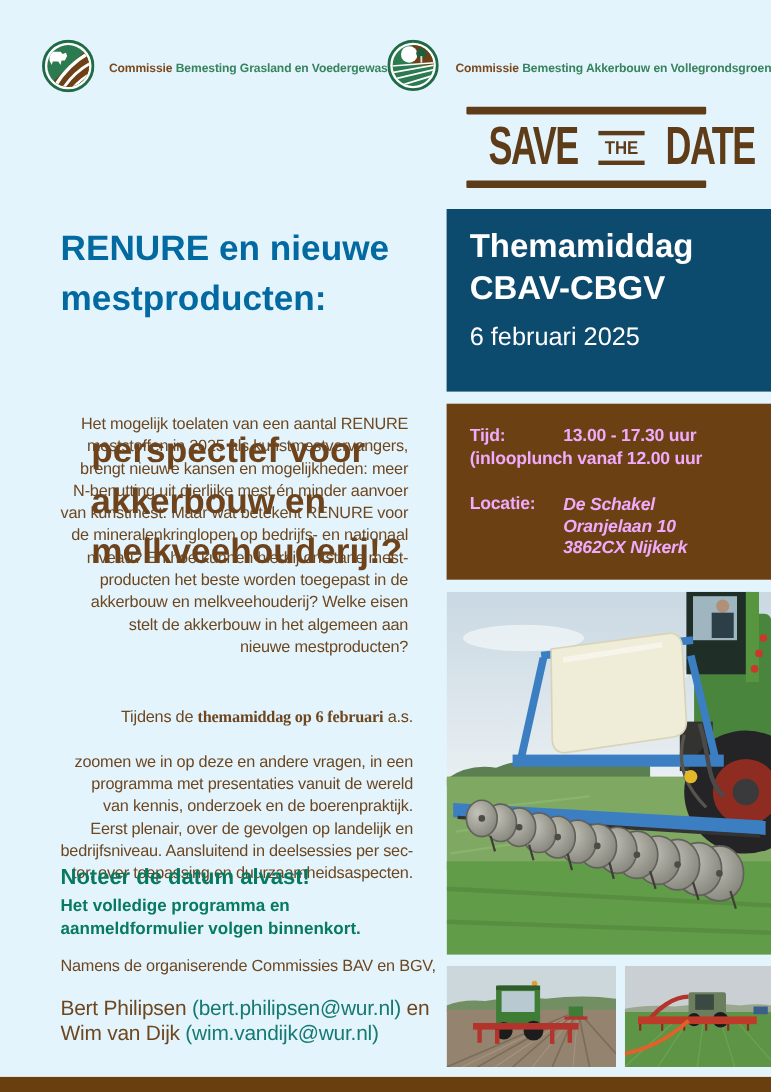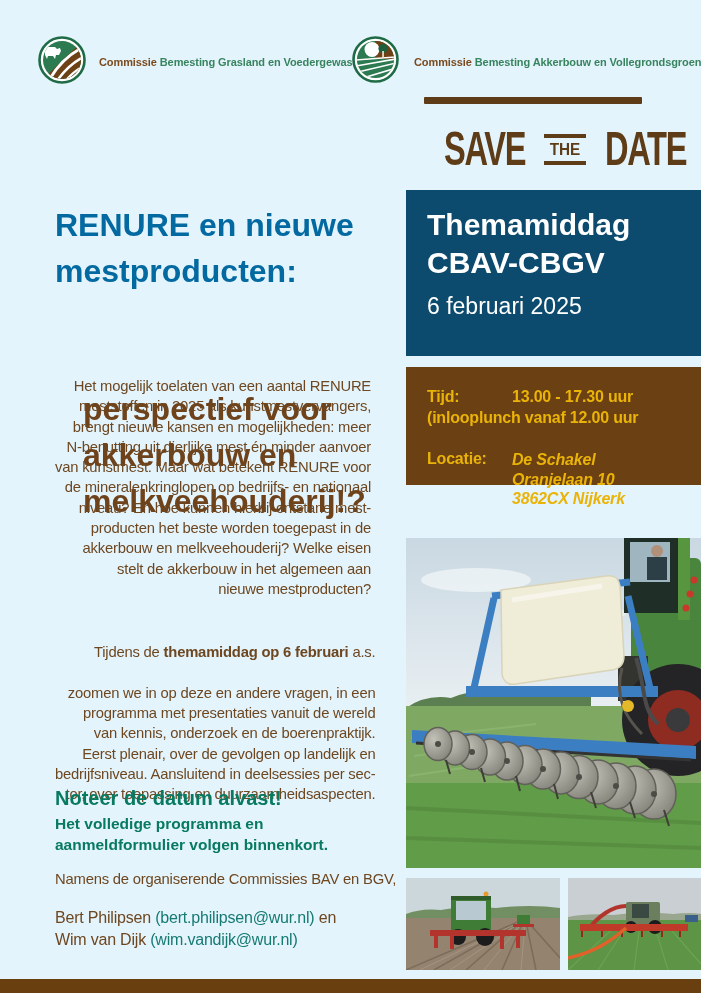--- a/index.html
+++ b/index.html
@@ -14,45 +14,45 @@
 
   
   #headline{left:55px;top:110px;font-size:32px;font-weight:bold;line-height:46px;white-space:pre;}
   #headline .hl-green{color:#0369a1;display:block;}
   #headline .hl-brown{color:#6e431c;display:block;margin-left:28px;}
 
   
   .body-text{color:#6d4720;font-size:14.8px;line-height:20.3px;letter-spacing:-0.2px;white-space:pre;text-align:right;}
   #intro{left:55px;top:376px;}
   #program{left:55px;top:622px;}
-  #program b{color:#6d4720;}
+  #program b{color:#6d4720;font-family:Liberation Serif, serif;}
 
   #closing-head{left:55px;top:787px;font-size:20px;font-weight:bold;color:#077a60;}
   #closing-sub{left:55px;top:813px;font-size:15.5px;font-weight:bold;color:#077a60;line-height:21px;white-space:pre;}
   #namens{left:55px;top:871px;font-size:14.8px;color:#6d4720;letter-spacing:-0.2px;}
-  #contacts{left:55px;top:907px;font-size:16px;line-height:22px;color:#6d4720;letter-spacing:-0.2px;}
+  #contacts{left:55px;top:907px;font-size:19px;line-height:22px;color:#6d4720;letter-spacing:-0.2px;}
   #contacts .email{color:#157a72;text-decoration:none;}
 
   
   #stamp{left:424px;top:97px;width:218px;color:#5e3c17;}
   .stamp-bar{height:7px;background:#5e3c17;border-radius:1px;}
-  .stamp-mid{height:60px;display:flex;align-items:center;justify-content:space-between;padding:15px 1px;}
+  .stamp-mid{height:60px;display:flex;align-items:center;justify-content:space-between;padding:0 1px;}
   .stamp-word{font-weight:bold;font-size:48px;letter-spacing:-2px;display:inline-block;
               transform:scale(0.68,1.02);transform-origin:center;line-height:1;}
   .stamp-the{display:flex;flex-direction:column;align-items:center;gap:3px;}
   .the-bar{width:42px;height:4px;background:#5e3c17;}
   .the-text{font-size:17px;font-weight:bold;line-height:1;display:inline-block;transform:scale(0.9,1);}
 
   
   #event-box{left:406px;top:190px;width:295px;height:166px;background:#0c4a6e;color:#fff;}
   #event-title{position:absolute;left:21px;top:16px;font-size:30px;font-weight:bold;line-height:38px;white-space:pre;}
   #event-date{position:absolute;left:21px;top:103px;font-size:23px;font-weight:normal;}
 
   
-  #details-box{left:406px;top:367px;width:295px;height:118px;background:#6b4013;color:#eab308;
+  #details-box{left:406px;top:367px;width:295px;height:160px;background:#6b4013;color:#f0abfc;
                font-weight:bold;font-size:16px;letter-spacing:-0.2px;}
   #details-box .d{position:absolute;white-space:pre;}
   .d-tijd-label{left:21px;top:21px;}
   .d-tijd-value{left:106px;top:21px;}
   .d-note{left:21px;top:42px;}
   .d-loc-label{left:21px;top:83px;}
   .d-loc-value{left:106px;top:83px;line-height:19.5px;font-style:italic;}
 
   
   #photo-large{left:406px;top:538px;width:295px;height:330px;}

